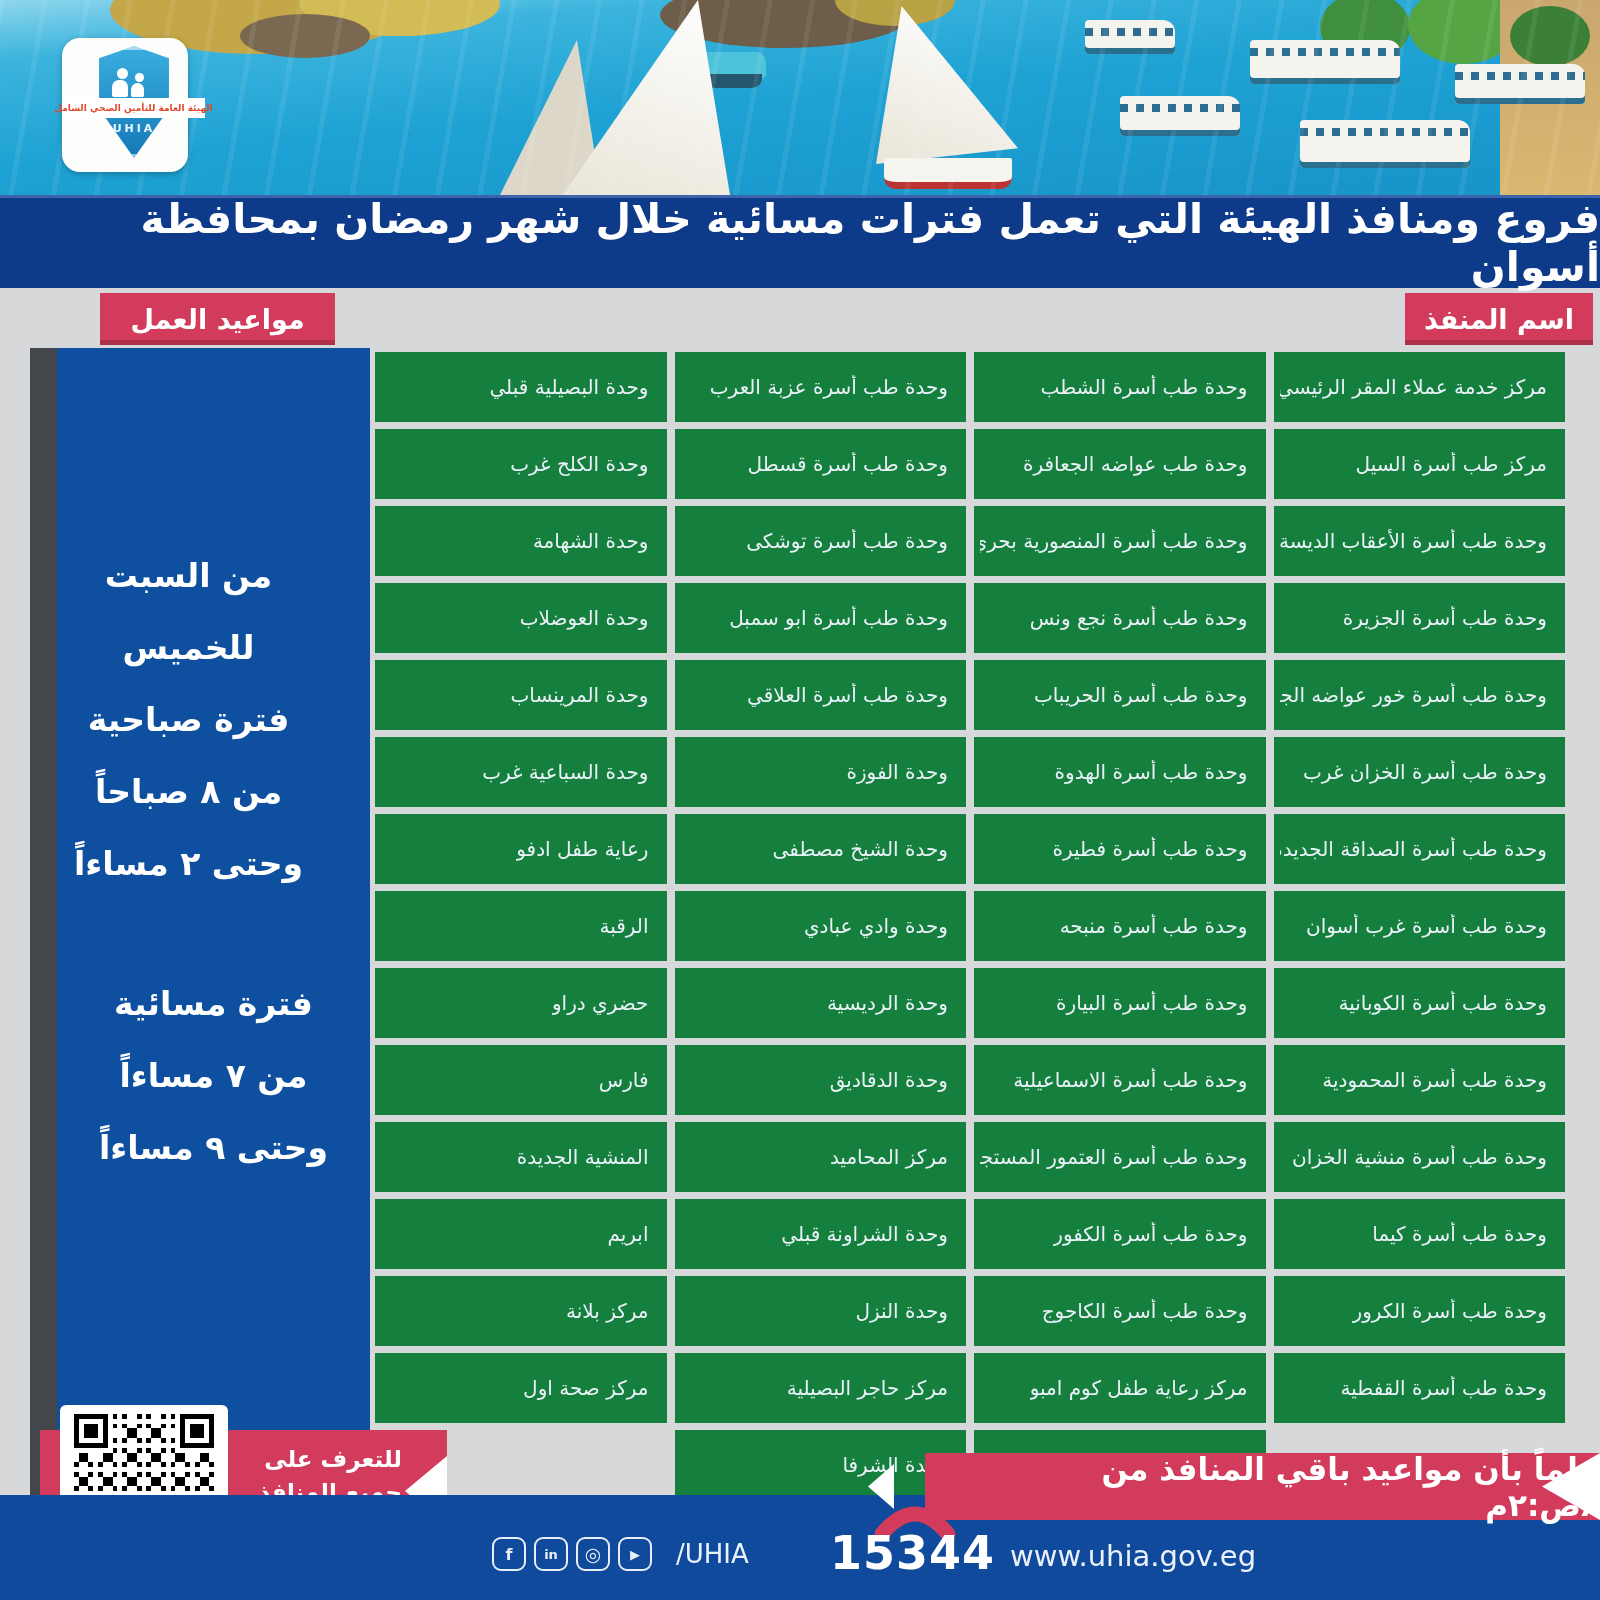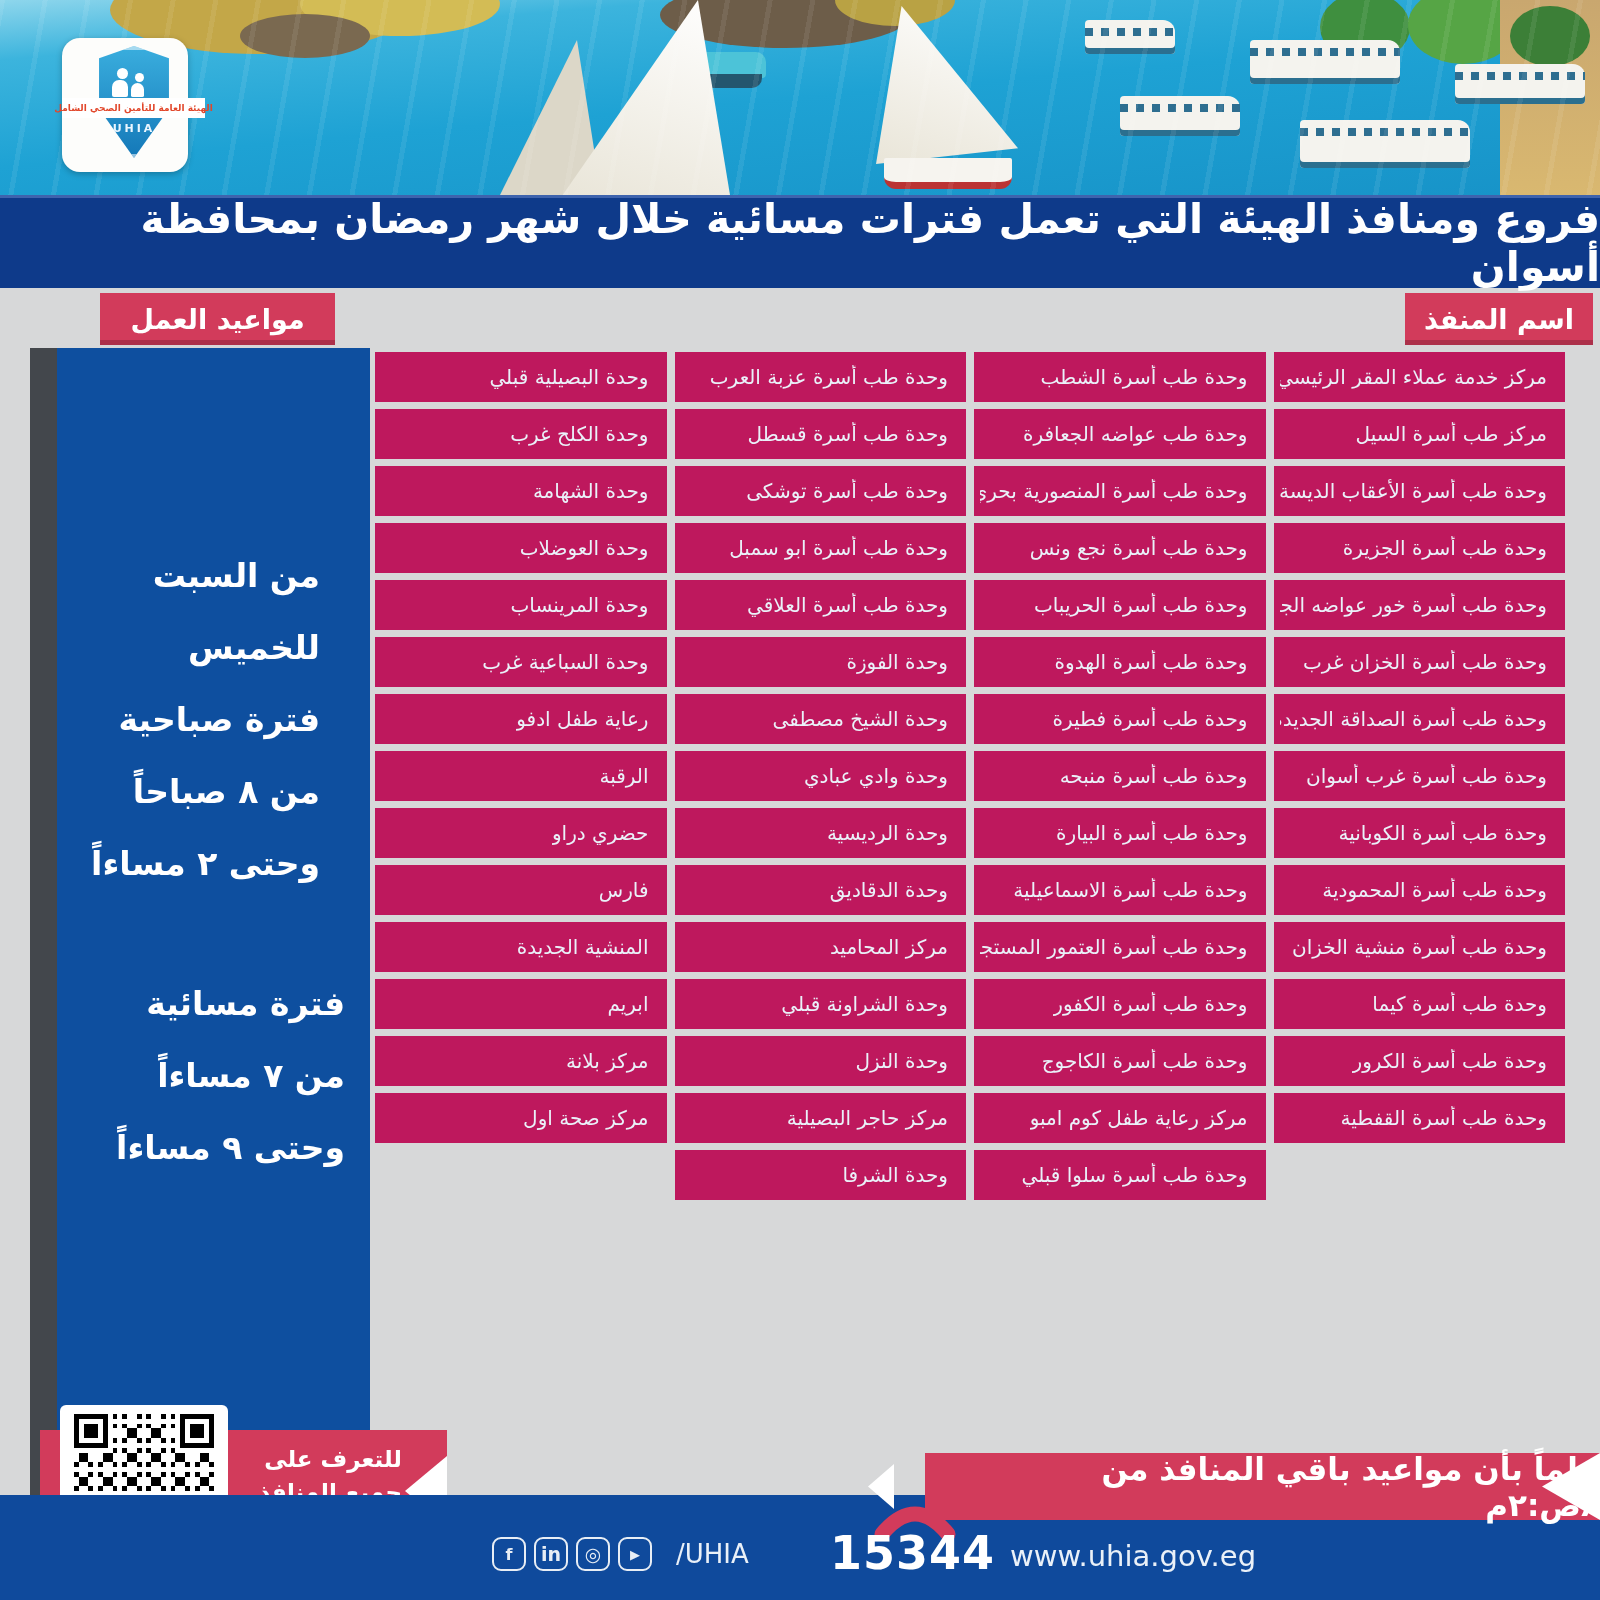--- a/index.html
+++ b/index.html
@@ -60,29 +60,29 @@
   
   .badge{background:#d23b5b;display:flex;align-items:center;justify-content:center;
         box-shadow:inset 0 -5px 0 rgba(0,0,0,.18);}
   .badge span{color:#fff;font-size:27px;font-weight:bold;}
   .badge-right{left:1405px;top:293px;width:188px;height:52px;}
   .badge-left{left:100px;top:293px;width:235px;height:52px;}
 
   
   .panel-shadow{left:30px;top:348px;width:27px;height:1147px;background:#43474c;}
   .panel{left:57px;top:348px;width:313px;height:1147px;background:#0e4f9f;}
-  .sched{width:263px;color:#fff;font-weight:bold;font-size:33px;}
+  .sched{width:263px;text-align:center;color:#fff;font-weight:bold;font-size:33px;}
   .sched div{line-height:72px;}
   .sched1{left:57px;top:540px;}
   .sched2{left:57px;top:968px;padding-left:25px;}
 
   
   .grid{left:375px;top:352px;width:1190px;display:flex;gap:8px;}
   .grid-col{flex:1;min-width:0;}
-  .cell{height:50px;margin-bottom:7px;background:#be185d;display:flex;align-items:center;
+  .cell{height:70px;margin-bottom:7px;background:#15803d;display:flex;align-items:center;
         padding:0 18px 0 6px;box-sizing:border-box;}
   .cell span{color:#eaf1f9;font-size:20px;white-space:nowrap;overflow:hidden;}
 
   
   .ribbon{left:40px;top:1430px;width:407px;height:123px;background:#d23b5b;}
   .ribbon-arrow{left:405px;top:1456px;width:42px;height:70px;background:#fff;
         clip-path:polygon(100% 0,100% 100%,0 50%);}
   .ribbon-text{left:230px;top:1443px;width:172px;text-align:right;color:#fff;
         font-size:23px;font-weight:bold;line-height:33px;}
   .qrbox{left:60px;top:1405px;width:168px;height:158px;background:#fff;border-radius:6px;
@@ -616,21 +616,21 @@
 
   <div class="abs notice">
     <span>علماً بأن مواعيد باقي المنافذ من ٨ص:٢م</span>
   </div>
   <div class="abs notice-arrow-big"></div>
   <div class="abs notice-arrow-small"></div>
 
   <div class="abs footer"></div>
   <div class="abs social" style="direction:ltr;">
     <div class="sicon">f</div>
-    <div class="sicon" style="font-size:19px;">in</div>
+    <div class="sicon" style="font-size:13px;">in</div>
     <div class="sicon" style="font-size:19px;">◎</div>
     <div class="sicon" style="font-size:13px;">▶</div>
     <div class="handle">/UHIA</div>
   </div>
   <div class="abs handset">
     <svg width="86" height="40" viewBox="0 0 86 40">
       <path d="M10 34 Q43 -6 76 34" stroke="#d23b5b" stroke-width="15" fill="none" stroke-linecap="round"></path>
     </svg>
   </div>
   <div class="abs hotline">15344</div>

